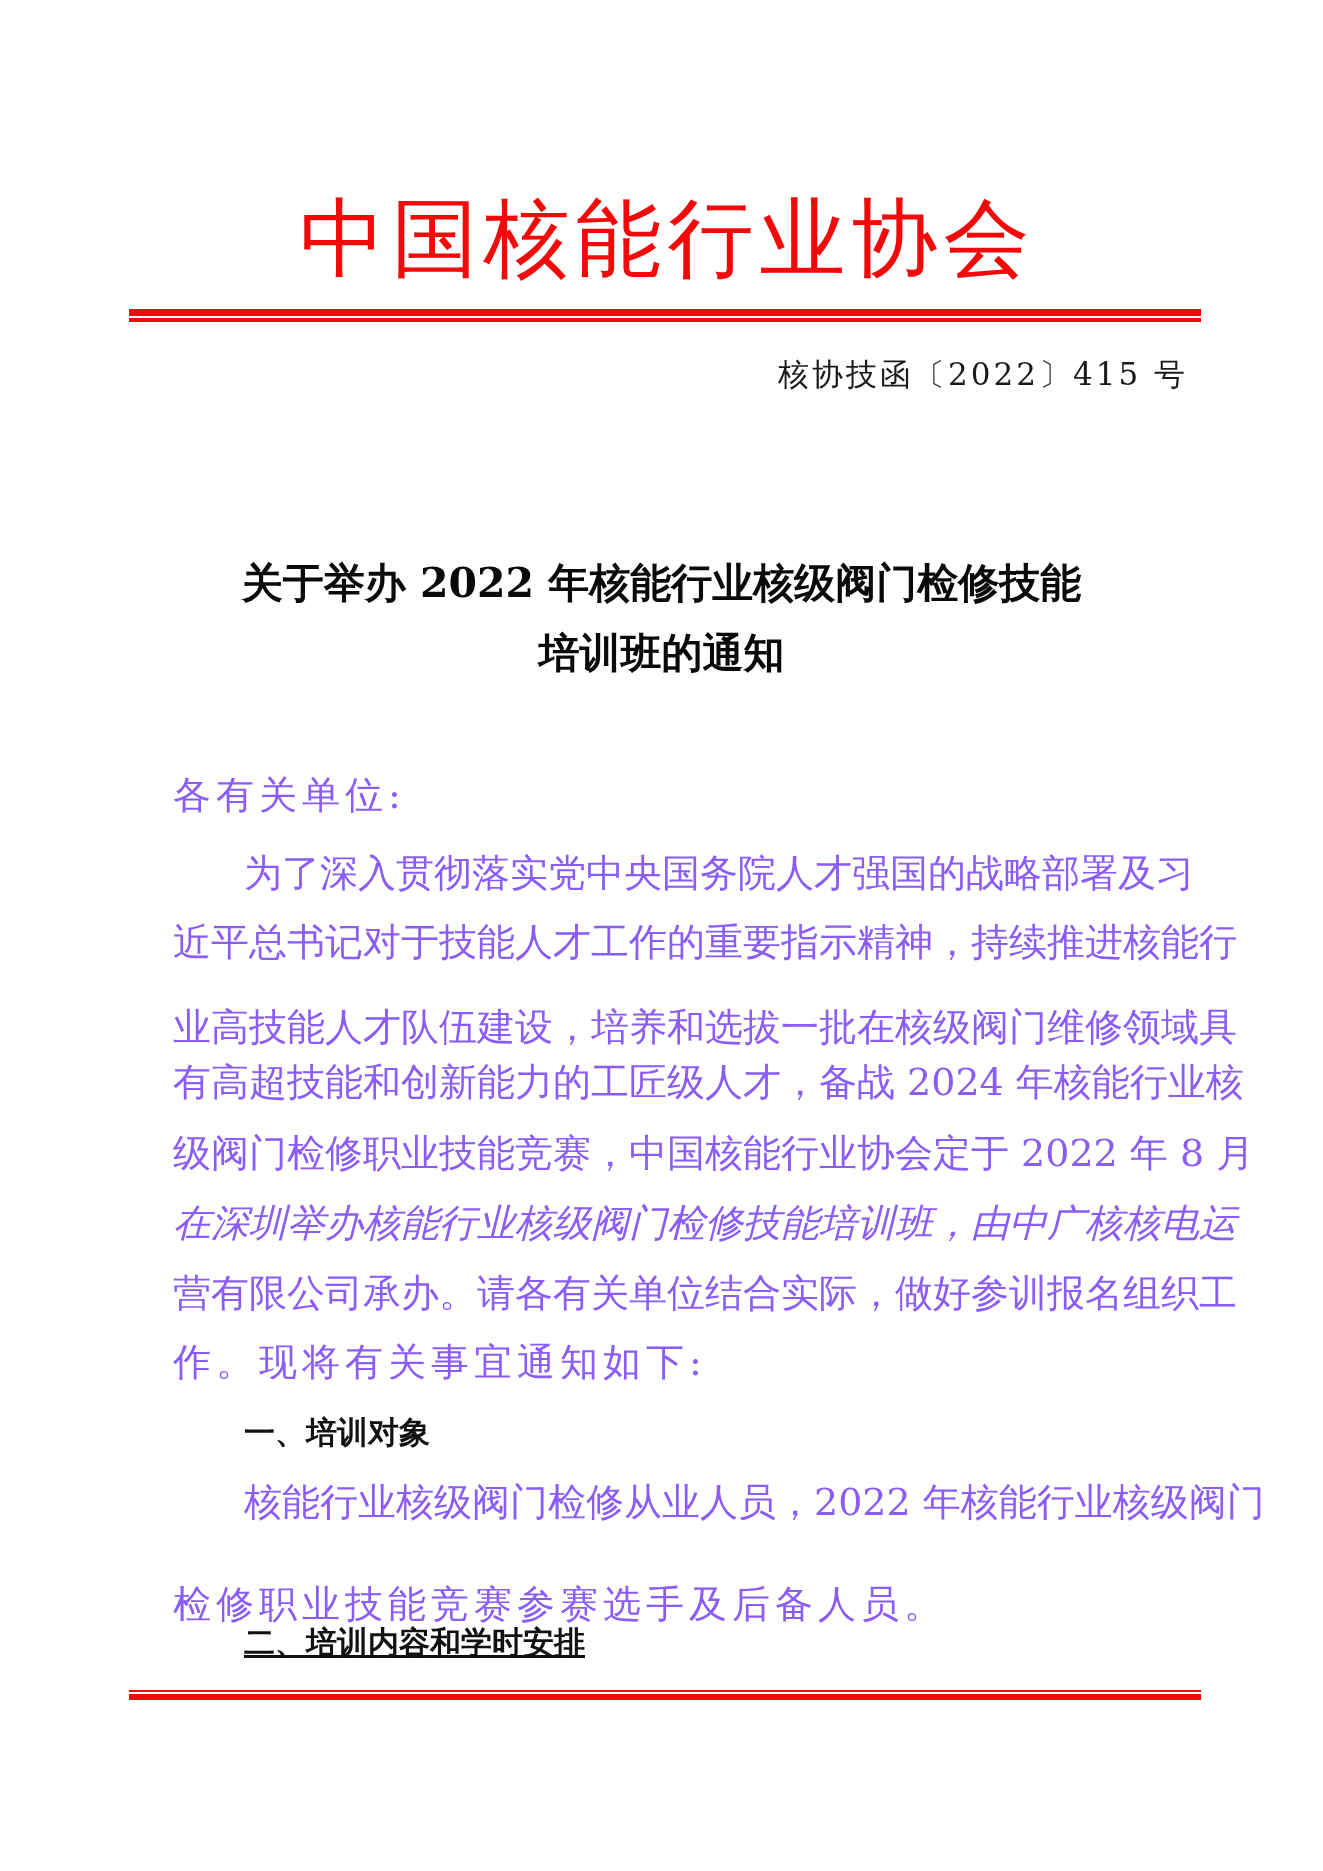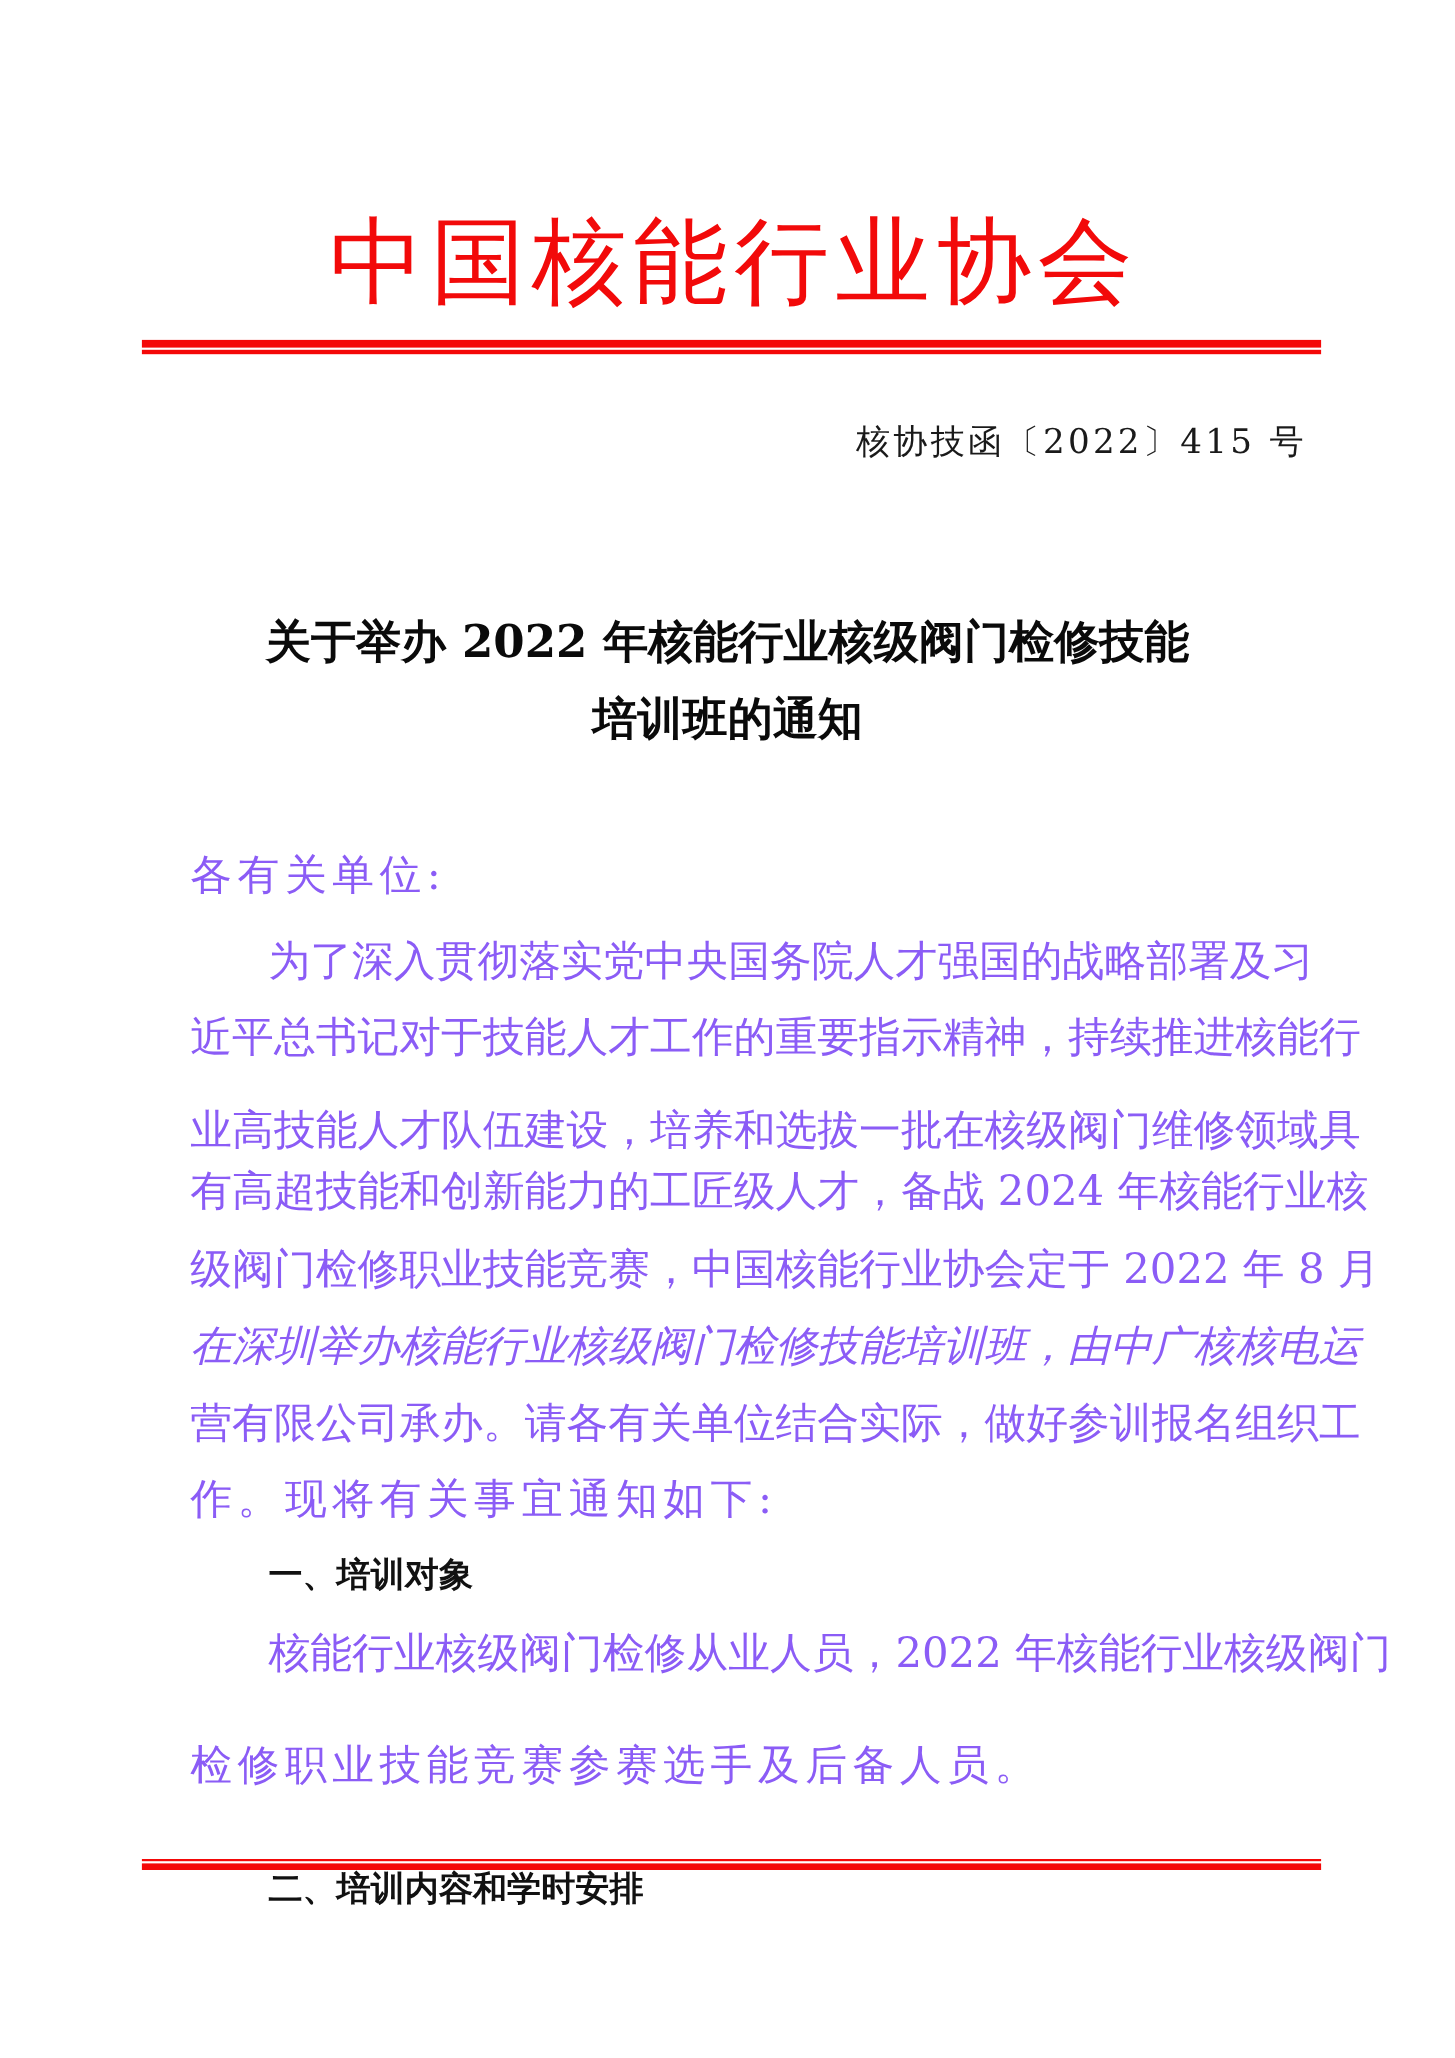--- a/index.html
+++ b/index.html
@@ -42,21 +42,20 @@
 
   .docnum {
     position: absolute;
     right: 135px;
     top: 352px;
     font-size: 31px;
     line-height: 44px;
     letter-spacing: 3px;
     color: #1a1a1a;
     white-space: nowrap;
-    margin-top: 28px;
   }
   .title {
     position: absolute;
     left: 0;
     width: 1323px;
     text-align: center;
     font-family: "DejaVu Serif", "Liberation Serif", serif;
     font-weight: bold;
     font-size: 41px;
     line-height: 50px;
@@ -122,18 +121,18 @@
     <div class="line short" style="top:1340px;">作。现将有关事宜通知如下:</div>
   </div>
 
   <div class="heading" style="top:1410px;">一、培训对象</div>
 
   <div>
     <div class="line indent" style="top:1480px;">核能行业核级阀门检修从业人员，2022 年核能行业核级阀门</div>
     <div class="line short" style="top:1582px;">检修职业技能竞赛参赛选手及后备人员。</div>
   </div>
 
-  <div class="heading" style="top:1695px;">二、培训内容和学时安排</div>
+  <div class="heading" style="top:1620px;text-decoration:underline;">二、培训内容和学时安排</div>
 
   <div class="rule rule-bot-thin"></div>
   <div class="rule rule-bot-thick"></div>
 
 </div>
 
 </body></html>

